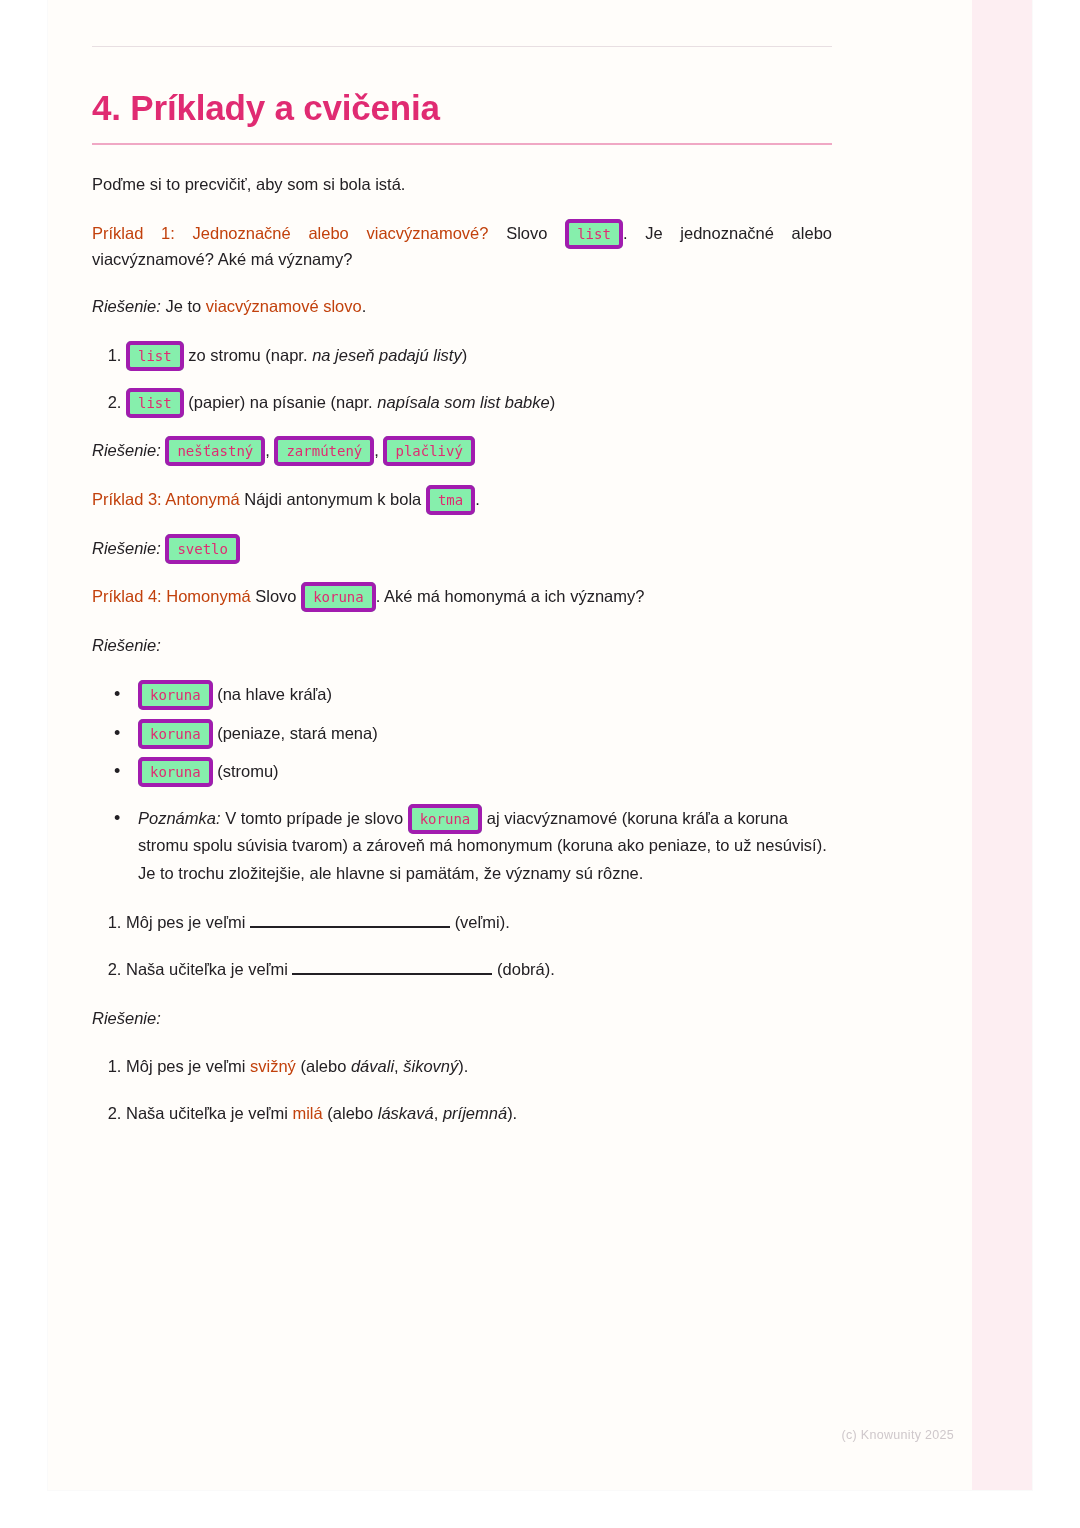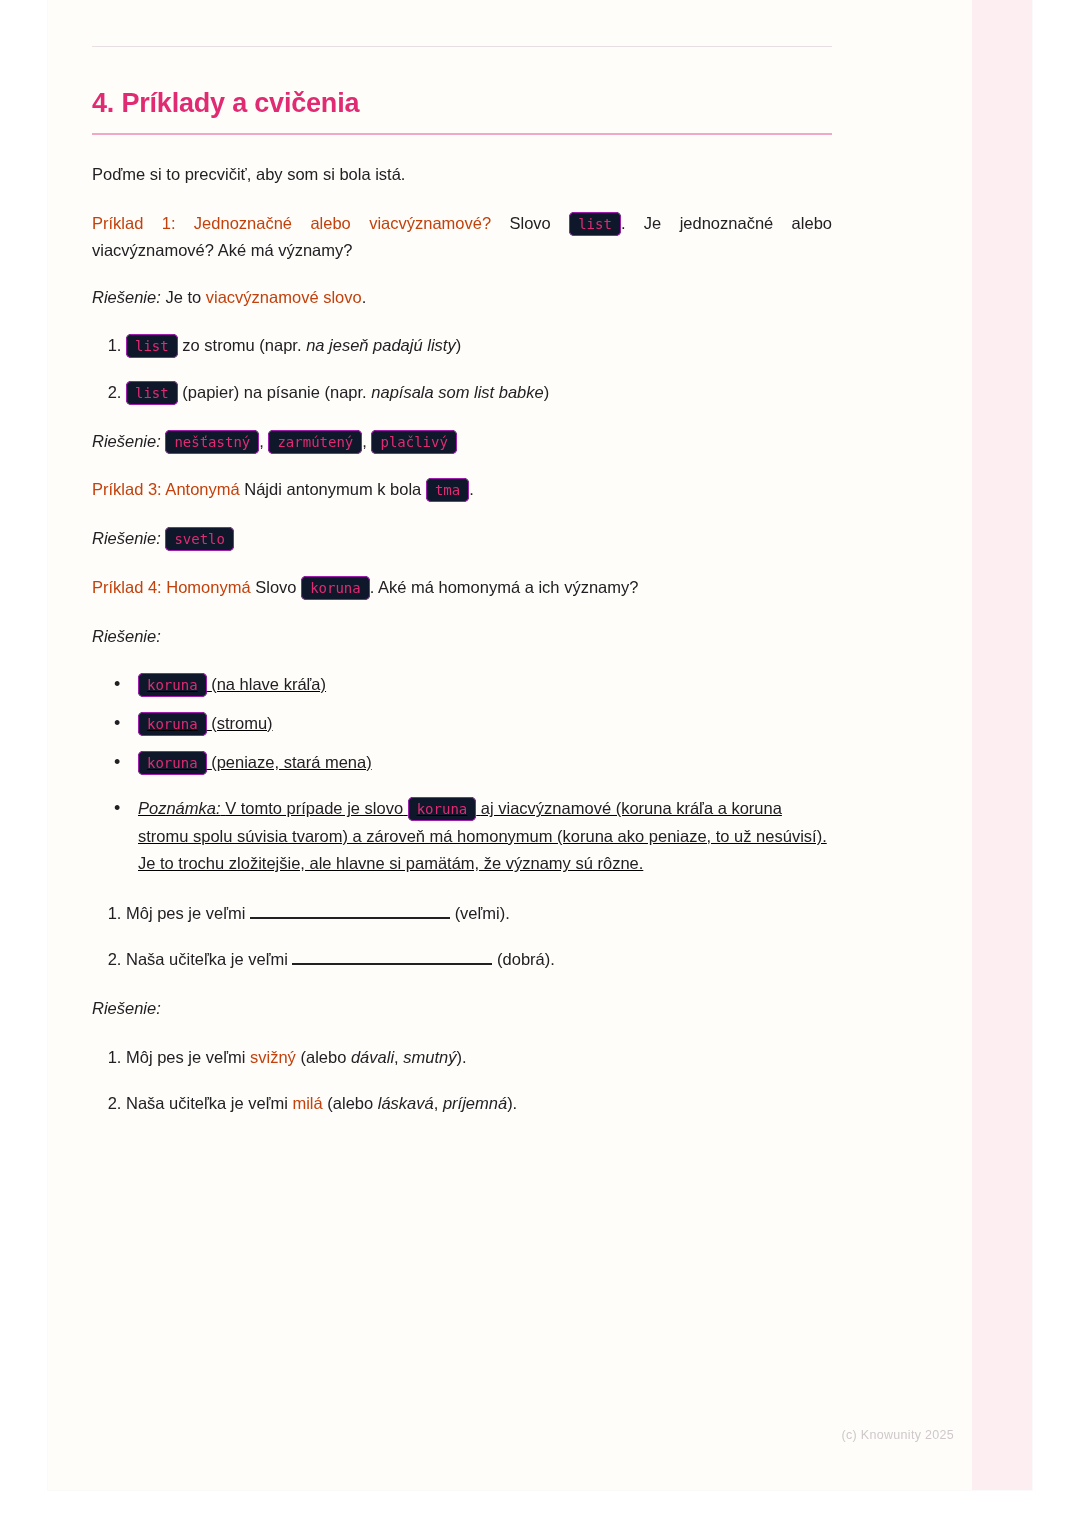--- a/index.html
+++ b/index.html
@@ -36,21 +36,21 @@
     left: 44px;
     top: 46px;
     width: 740px;
   }
   .top-rule {
     border-top: 1px solid #e8dfe2;
     width: 740px;
     margin-bottom: 40px;
   }
   h1.title {
-    font-size: 27px;
+    font-size: 35px;
     line-height: 1.2;
     color: #e02b72;
     font-weight: bold;
     margin: 0 0 14px 0;
     letter-spacing: -0.2px;
   }
   .title-rule {
     border-top: 2px solid #f0a8c4;
     width: 740px;
     margin-bottom: 26px;
@@ -65,35 +65,35 @@
   }
   p.justify {
     text-align: justify;
   }
   strong { font-weight: normal; color: #c2410c; }
   em { font-style: italic; }
   code {
     font-family: "DejaVu Sans Mono", monospace;
     font-size: 14px;
     color: #e02b72;
-    background: #0f172a;
-    border: 1px solid #a21caf;
+    background: #86efac;
+    border: 4px solid #a21caf;
     border-radius: 5px;
     padding: 3px 8px;
     white-space: nowrap;
   }
   ol, ul {
     margin: 0 0 22px 0;
     padding-left: 34px;
   }
   li {
     margin-bottom: 12px;
   }
   li:last-child { margin-bottom: 0; margin-top: 20px; }
-  ul { list-style: none; padding-left: 18px; text-decoration: underline; }
+  ul { list-style: none; padding-left: 18px; }
   ul > li { position: relative; padding-left: 28px; }
   ul > li:before {
     content: "\2022";
     position: absolute;
     left: 4px;
     top: -1px;
     font-size: 18px;
     color: #232024;
   }
   .blank {
@@ -183,25 +183,25 @@
       <em>Riešenie:</em>
     </p>
 
     <ul>
       <li>
         <code>koruna</code>
         <span>(na hlave kráľa)</span>
       </li>
       <li>
         <code>koruna</code>
+        <span>(peniaze, stará mena)</span>
+      </li>
+      <li>
+        <code>koruna</code>
         <span>(stromu)</span>
-      </li>
-      <li>
-        <code>koruna</code>
-        <span>(peniaze, stará mena)</span>
       </li>
       <li class="note-li">
         <em>Poznámka:</em>
         <span>V tomto prípade je slovo</span>
         <code>koruna</code>
         <span>aj viacvýznamové (koruna kráľa a koruna stromu spolu súvisia tvarom) a zároveň má homonymum (koruna ako peniaze, to už nesúvisí). Je to trochu zložitejšie, ale hlavne si pamätám, že významy sú rôzne.</span>
       </li>
     </ul>
 
 
@@ -221,21 +221,21 @@
     <p>
       <em>Riešenie:</em>
     </p>
 
     <ol>
       <li>
         <span>Môj pes je veľmi</span>
         <strong>svižný</strong>
         <span>(alebo</span>
         <em>dávali</em><span>,</span>
-        <em>smutný</em><span>).</span>
+        <em>šikovný</em><span>).</span>
       </li>
       <li>
         <span>Naša učiteľka je veľmi</span>
         <strong>milá</strong>
         <span>(alebo</span>
         <em>láskavá</em><span>,</span>
         <em>príjemná</em><span>).</span>
       </li>
     </ol>
   </div>

